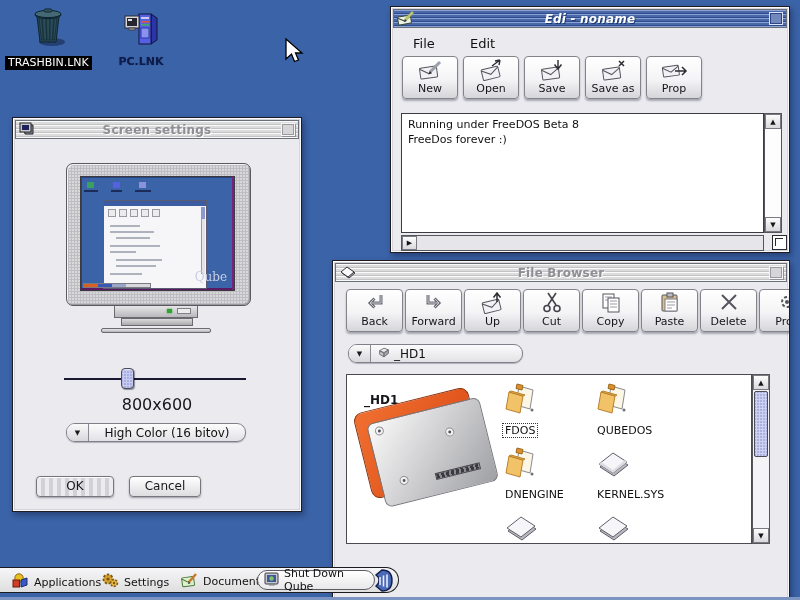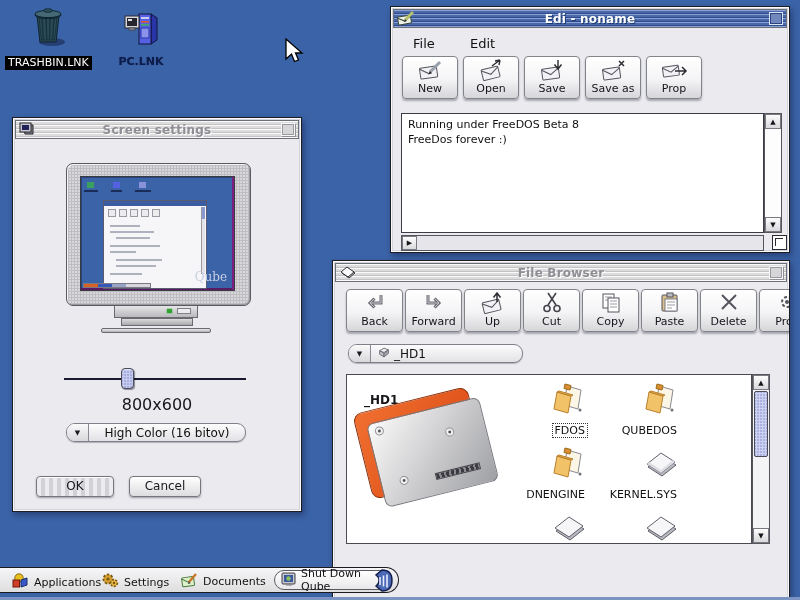--- a/index.html
+++ b/index.html
@@ -6,21 +6,21 @@
   html,body { width:800px; height:600px; overflow:hidden; }
   body { position:relative; background:#3b63a7; font-family:"DejaVu Sans", sans-serif; }
 
   .desktop-strip { position:absolute; left:0; right:0; bottom:0; height:3px; background:#7b94c2; }
 
   
   .window { position:absolute; background:#ebebef; border:1px solid #1c1c22;
             box-shadow: inset 0 0 0 1px #fbfbfd, inset 0 0 0 2px #d4d4da, 2px 3px 6px rgba(0,0,30,.35); }
   .titlebar { position:absolute; left:2px; right:2px; top:2px; height:19px;
               border:1px solid #6b6f78; display:flex; align-items:center; padding:0 3px; }
-  .titlebar.active { background: repeating-linear-gradient(180deg,#8ba2d6 0 1px,#4a68a8 1px 3px,#2d4b8d 3px 4px); }
+  .titlebar.active { background: repeating-linear-gradient(180deg,#8ba2d6 0 1px,#4a68a8 1px 3px,#2d4b8d 3px 4px); font-style: italic; }
   .titlebar.inactive { background: repeating-linear-gradient(180deg,#fafafa 0 1px,#dcdcdc 1px 3px,#c3c3c6 3px 4px); }
   .title-text { position:absolute; left:30px; right:30px; text-align:center; font-weight:bold; font-size:12px; letter-spacing:.2px; }
   .titlebar.active .title-text { color:#fff; text-shadow:1px 1px 0 #1d3a70; }
   .titlebar.inactive .title-text { color:#8e8e94; text-shadow:1px 1px 0 #ffffff; }
   .win-icon { width:17px; height:15px; flex:0 0 auto; }
   .maxbtn { margin-left:auto; width:14px; height:13px; }
   .titlebar.active .maxbtn { background:#7288bd; border:1px solid #dbe2f4; box-shadow: inset 0 0 0 1px #2c4684; }
   .titlebar.inactive .maxbtn { background:#d6d6d8; border:1px solid #f6f6f6; box-shadow: inset 0 0 0 1px #9a9aa0, 1px 1px 0 #8f8f94; }
 
   
@@ -98,38 +98,38 @@
                   box-shadow:1px 1px 1px rgba(0,0,30,.4), inset 0 1px 0 #dfe2f6; }
   .res-label { position:absolute; left:0; right:0; top:277px; text-align:center; font-size:16px; color:#15151a; }
 
   
   .menu-item { position:absolute; top:28px; font-size:13px; color:#111; padding:1px 3px; }
   .edi-text { position:absolute; left:10px; top:106px; width:363px; height:120px; background:#fff; border:1px solid #3c3c44;
               font-size:11px; line-height:15px; padding:3px 6px; color:#111; }
 
   
   .icon-panel { position:absolute; left:13px; top:113px; width:406px; height:170px; background:#fff; border:1px solid #4a4a52; overflow:hidden; }
-  .fitem { position:absolute; width:84px; text-align:right; }
+  .fitem { position:absolute; width:84px; text-align:left; }
   .fitem .flabel { display:inline-block; font-size:11px; color:#111; margin-top:1px; padding:0 2px; }
   .vol-label { position:absolute; left:17px; top:18px; font-size:12px; font-weight:bold; color:#15151a; }
 
   .hd-graphic { position:absolute; left:14px; top:24px; width:118px; height:88px; transform:rotate(-14deg); }
   .hd-case { position:absolute; inset:0; background:linear-gradient(135deg,#f07030,#d84410); border:1px solid #8a2e08; border-radius:9px; }
   .hd-plate { position:absolute; left:11px; top:13px; width:116px; height:86px; border-radius:7px;
               background:linear-gradient(135deg,#fafafa,#d2d2d4 45%,#9fa0a4); border:1px solid #77777e; }
   .hd-screw { position:absolute; width:9px; height:9px; border-radius:50%; background:#f2f2f2; border:1px solid #909096; }
   .hd-screw::after { content:""; position:absolute; left:2px; top:2px; width:3px; height:3px; border-radius:50%; background:#55555c; }
   .hd-conn { position:absolute; right:6px; bottom:4px; width:46px; height:7px; background:repeating-linear-gradient(90deg,#3a3a40 0 3px,#8a8a90 3px 5px); border:1px solid #44444a; }
 
   
   .taskbar { position:absolute; left:0; top:567px; width:399px; height:26px; background:linear-gradient(180deg,#f6f6f8,#dededf);
              border:1px solid #1a1a20; border-left:none; border-radius:0 13px 13px 0; }
   .tb-item { position:absolute; top:4px; display:flex; align-items:center; gap:5px; font-size:11px; color:#111; }
   .tb-pill { position:absolute; left:257px; top:2px; width:118px; height:20px; border:1px solid #5a5a62; border-radius:10px;
-             background:linear-gradient(180deg,#ffffff,#e8e8ea); display:flex; align-items:center; gap:4px; padding-left:6px; font-size:11px; color:#111;margin-left:17px; }
+             background:linear-gradient(180deg,#ffffff,#e8e8ea); display:flex; align-items:center; gap:4px; padding-left:6px; font-size:11px; color:#111; }
   .tb-cap { position:absolute; left:374px; top:1px; }
 
   .cursor { position:absolute; left:284px; top:38px; z-index:99; }
 </style>
 </head>
 <body>
 
 <div class="dicon" style="left:5px; top:5px;">
   <span>
     <svg width="44" height="42" viewBox="0 0 44 42">

